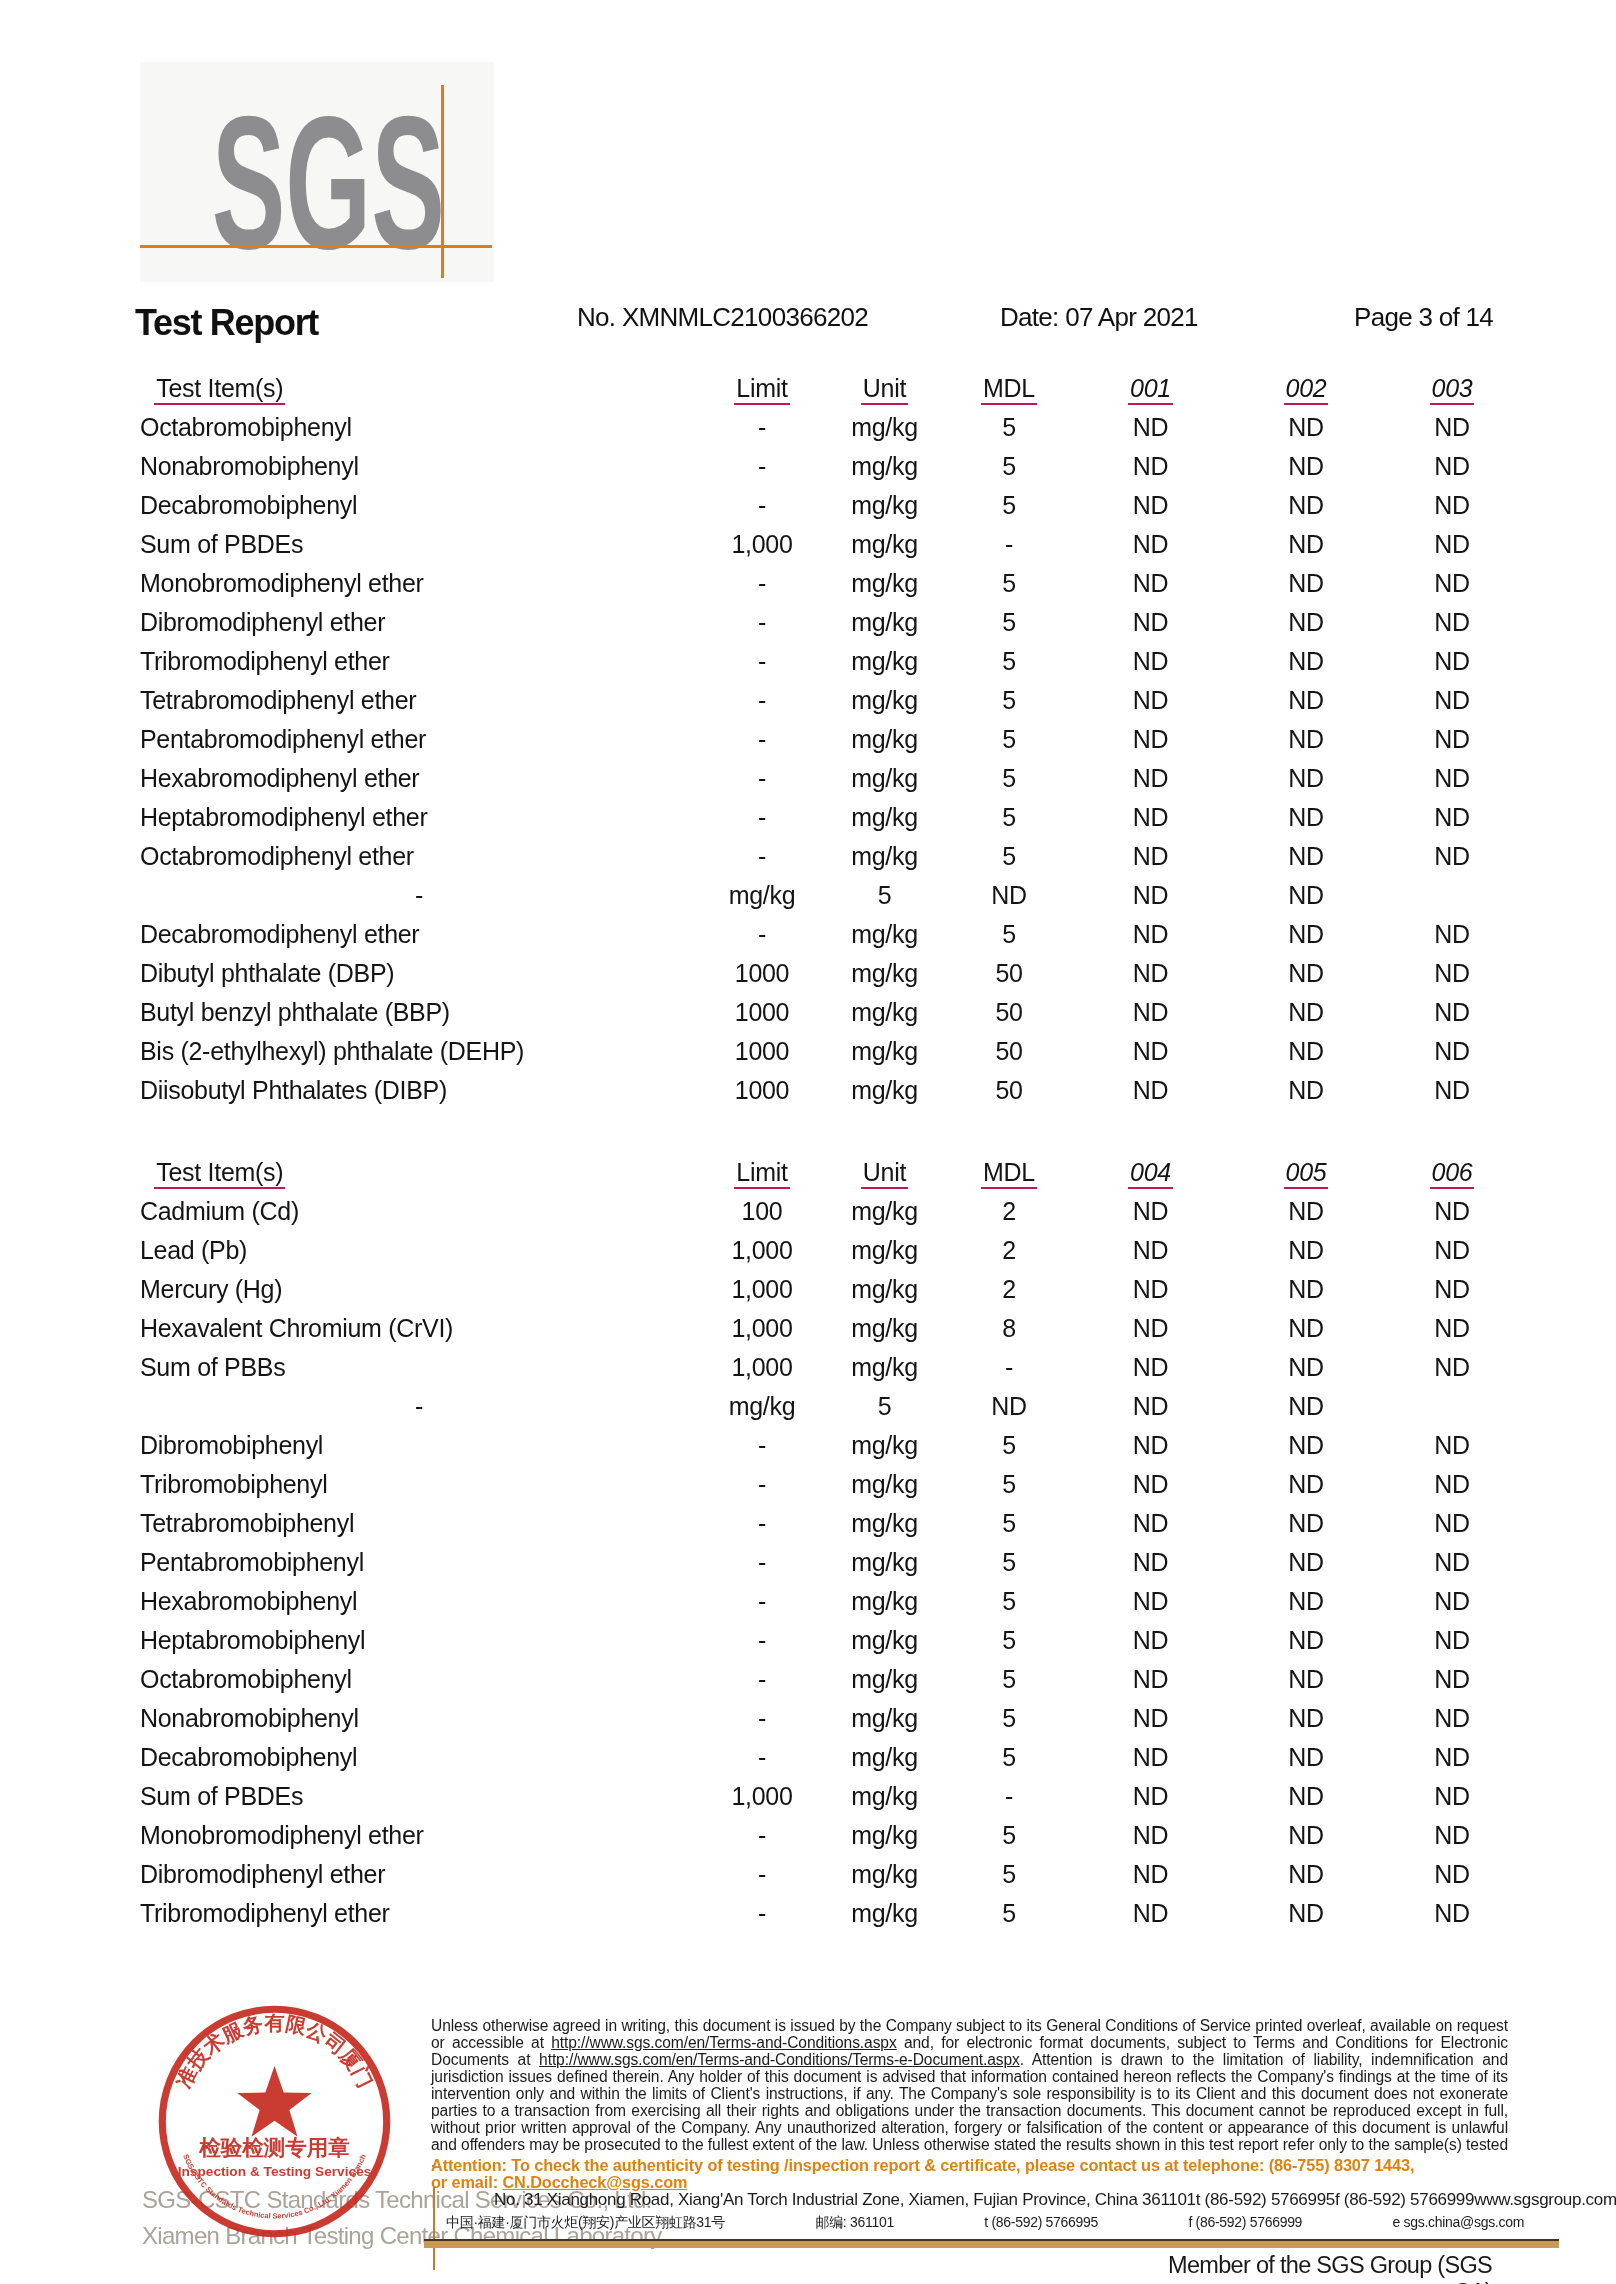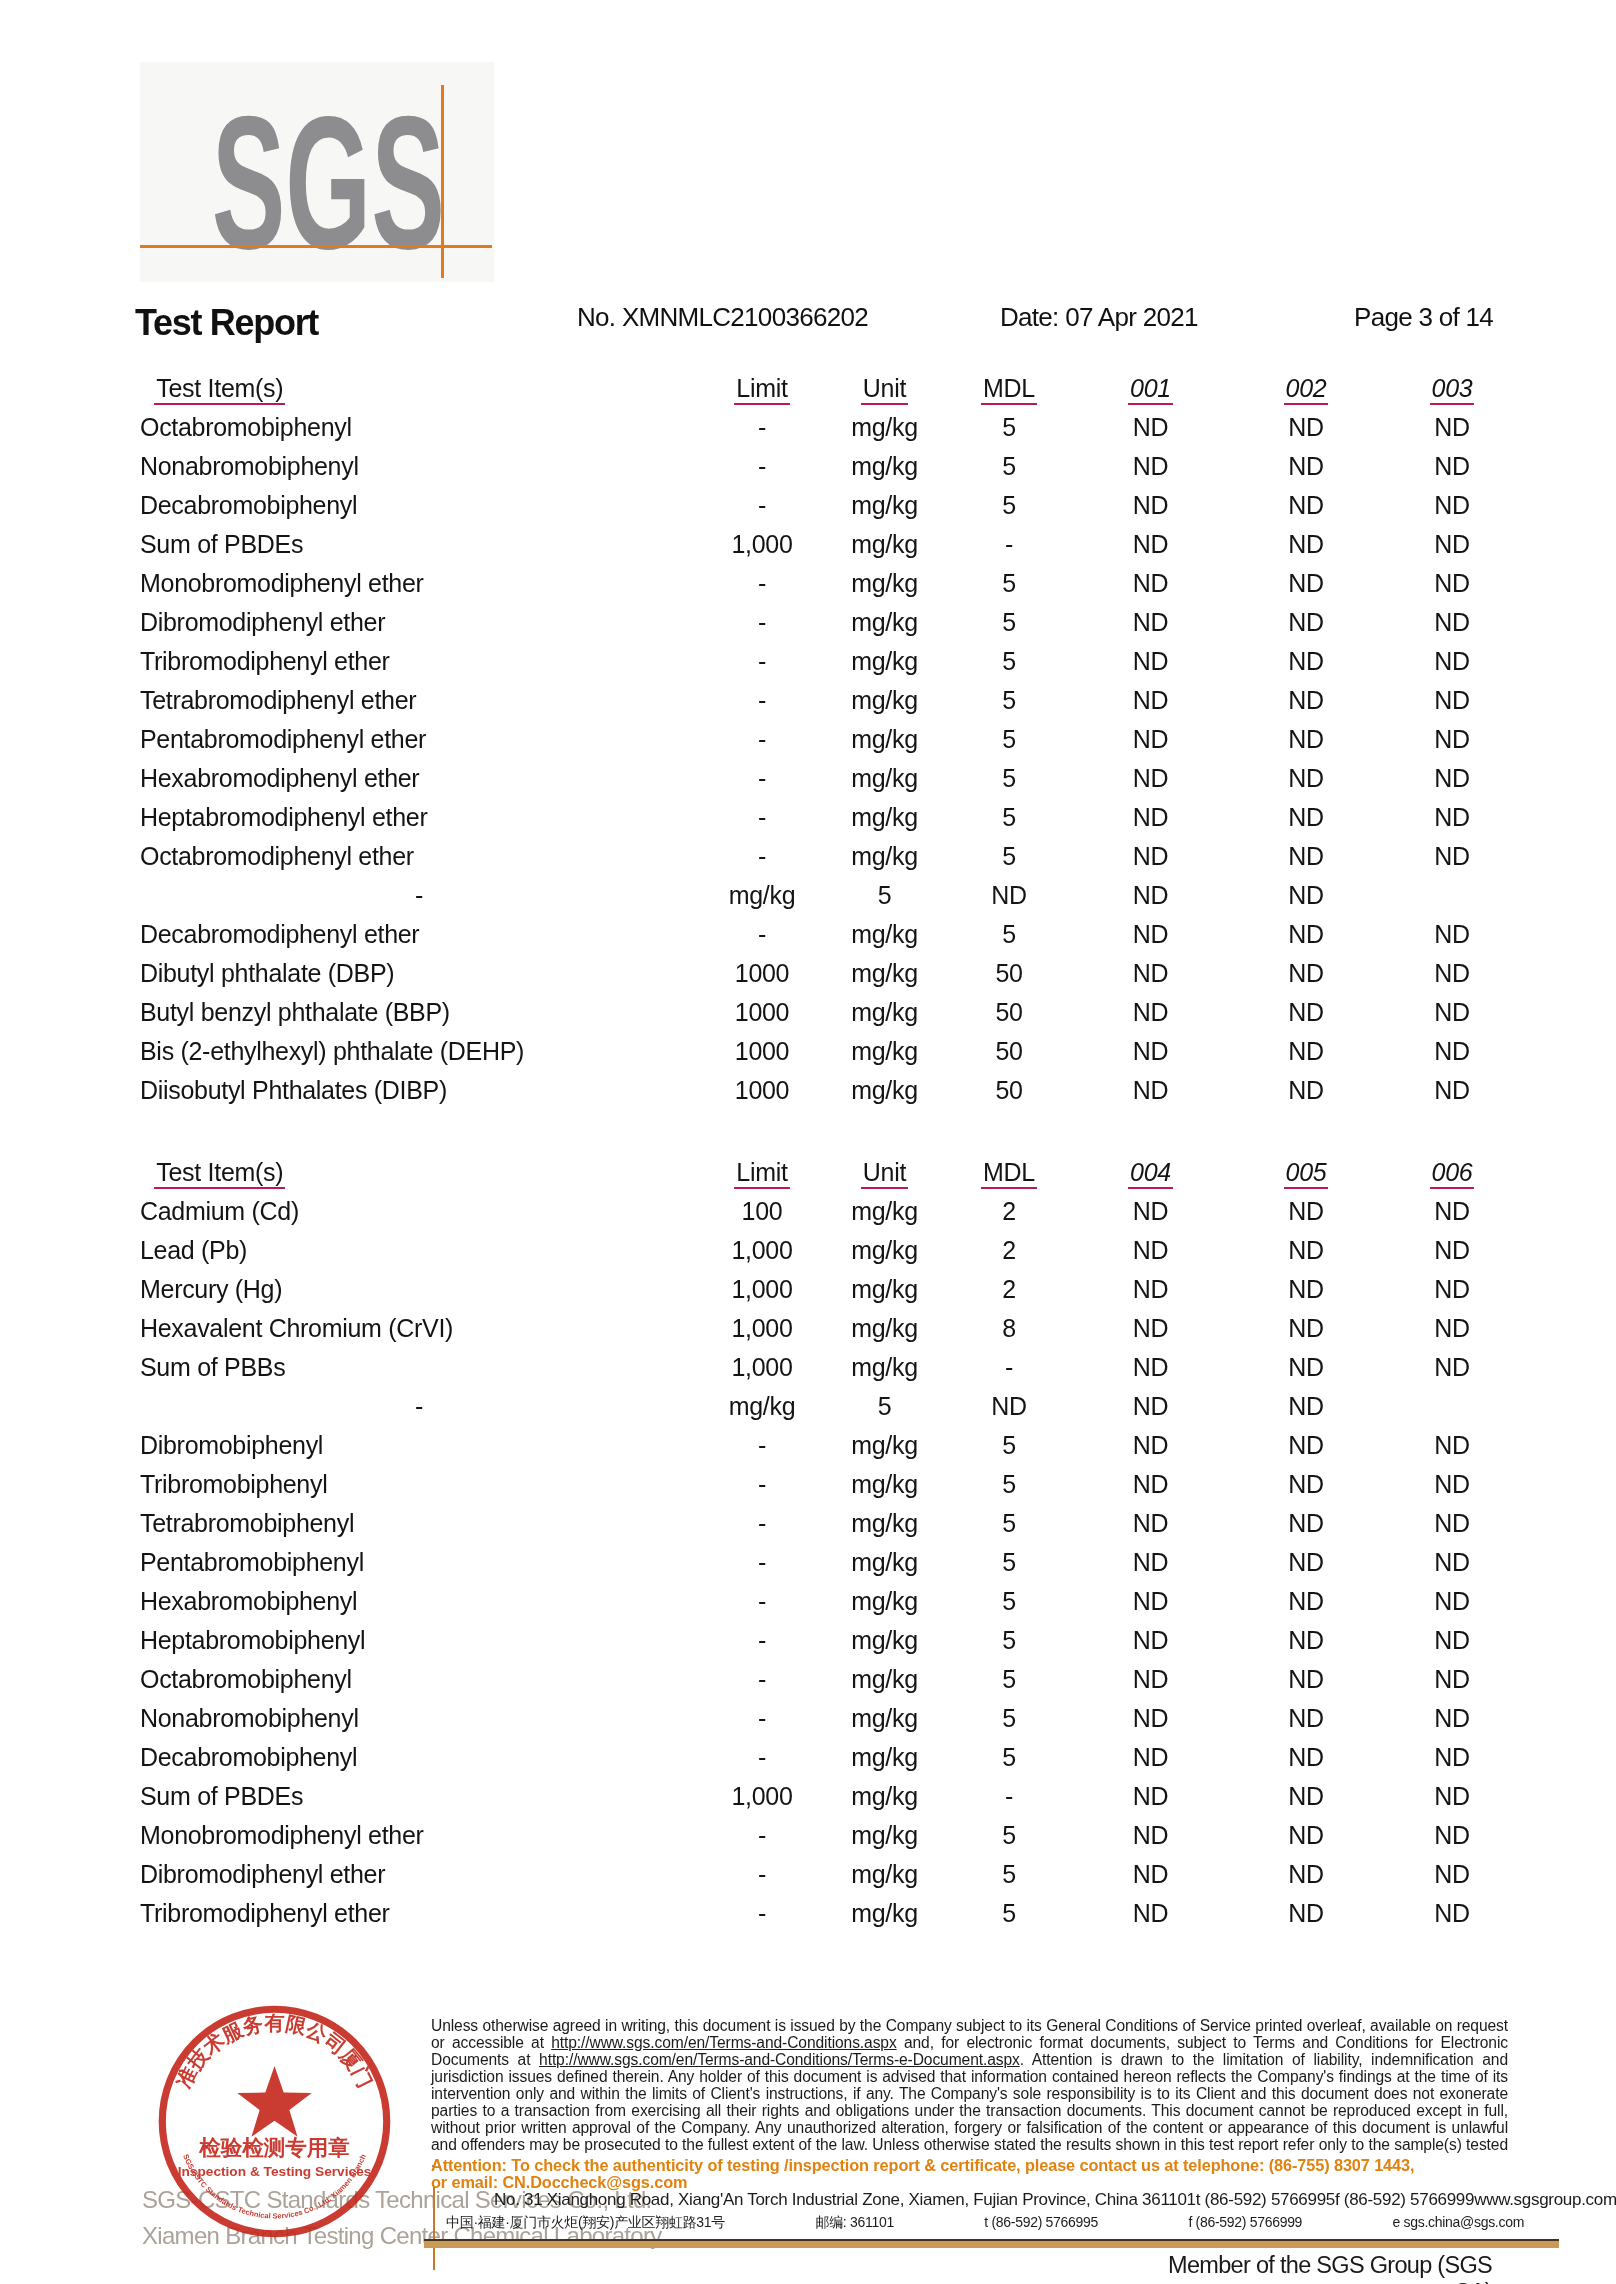--- a/index.html
+++ b/index.html
@@ -36,21 +36,21 @@
   
   .f-disclaimer {
     position:absolute; left:431px; top:2001px; width:1077px;
     font-size:15.6px; line-height:17px; text-align:justify; color:#1b1b1b; letter-spacing:-0.1px;
   }
   .f-disclaimer a, .f-link { color:#1b1b1b; text-decoration:underline; }
   .f-attention {
     position:absolute; left:431px; top:2157px; width:1095px;
     font-size:16.3px; line-height:17px; font-weight:700; color:#e0820f; letter-spacing:-0.1px;
   }
-  .f-attention .email { }
+  .f-attention .email { text-decoration:underline; }
   .addr-en, .addr-cn {
     position:absolute; left:446px; width:1078px; display:flex; justify-content:space-between;
     white-space:nowrap; color:#1b1b1b;
   }
   .addr-en { top:2190px; font-size:17px; letter-spacing:-0.3px;margin-left:48px; }
   .addr-cn { top:2214px; font-size:14px; letter-spacing:-0.3px; }
   .v-divider { position:absolute; left:433px; top:2187px; width:2px; height:83px; background:#c87a28; }
   .tan-rule {
     position:absolute; left:424px; top:2239px; width:1135px; height:7.2px;
     background:#c99a56; border-top:2.6px solid #453320;

